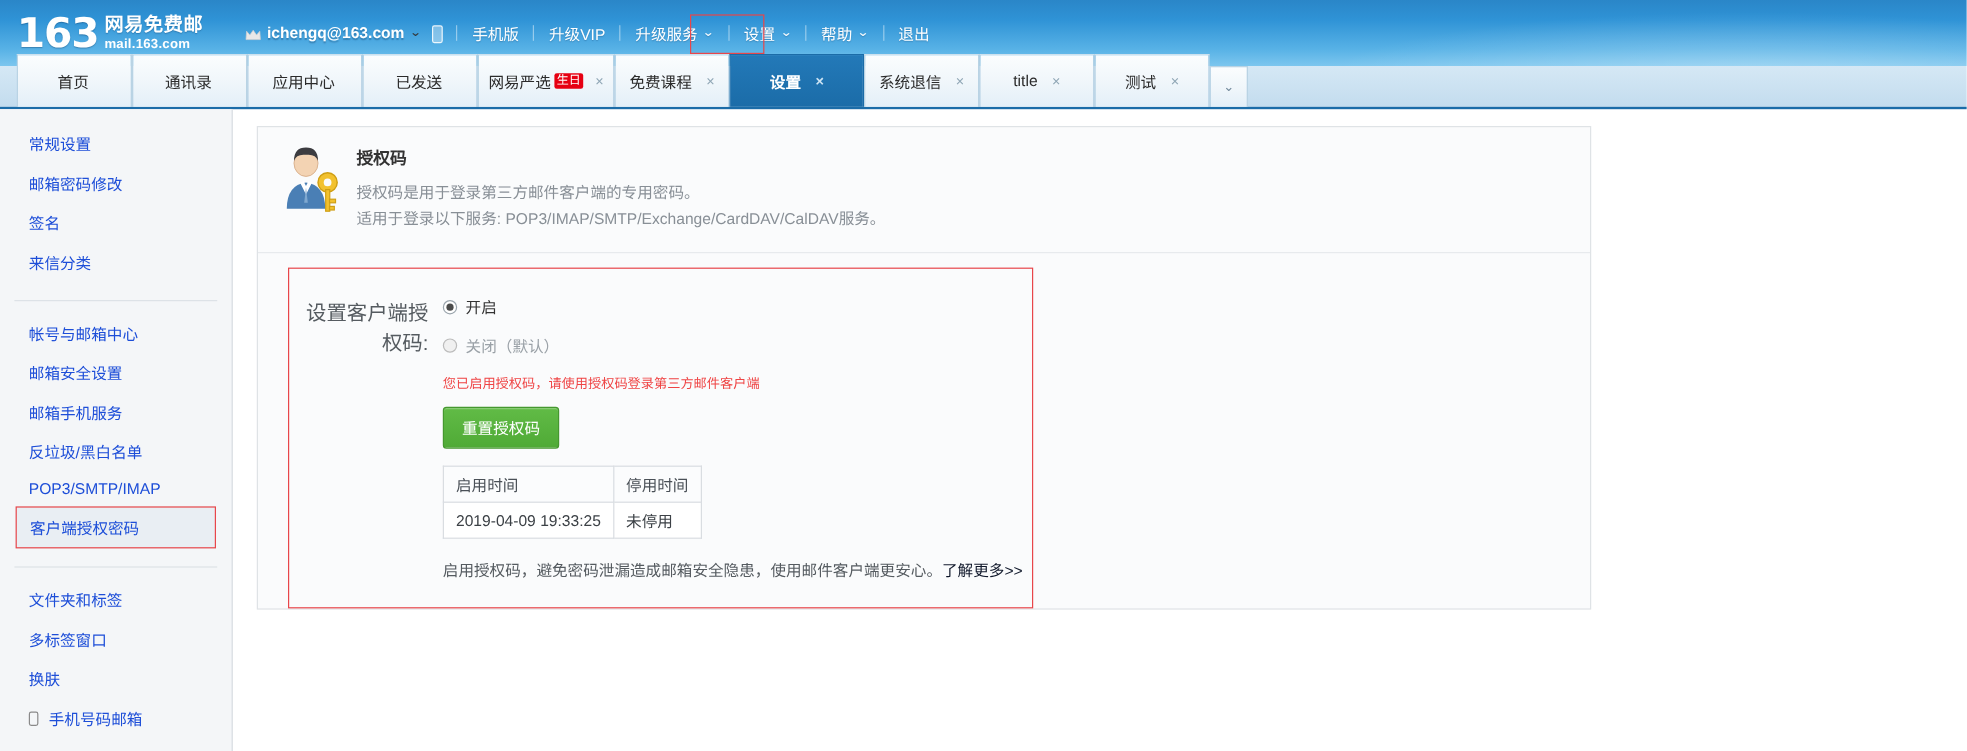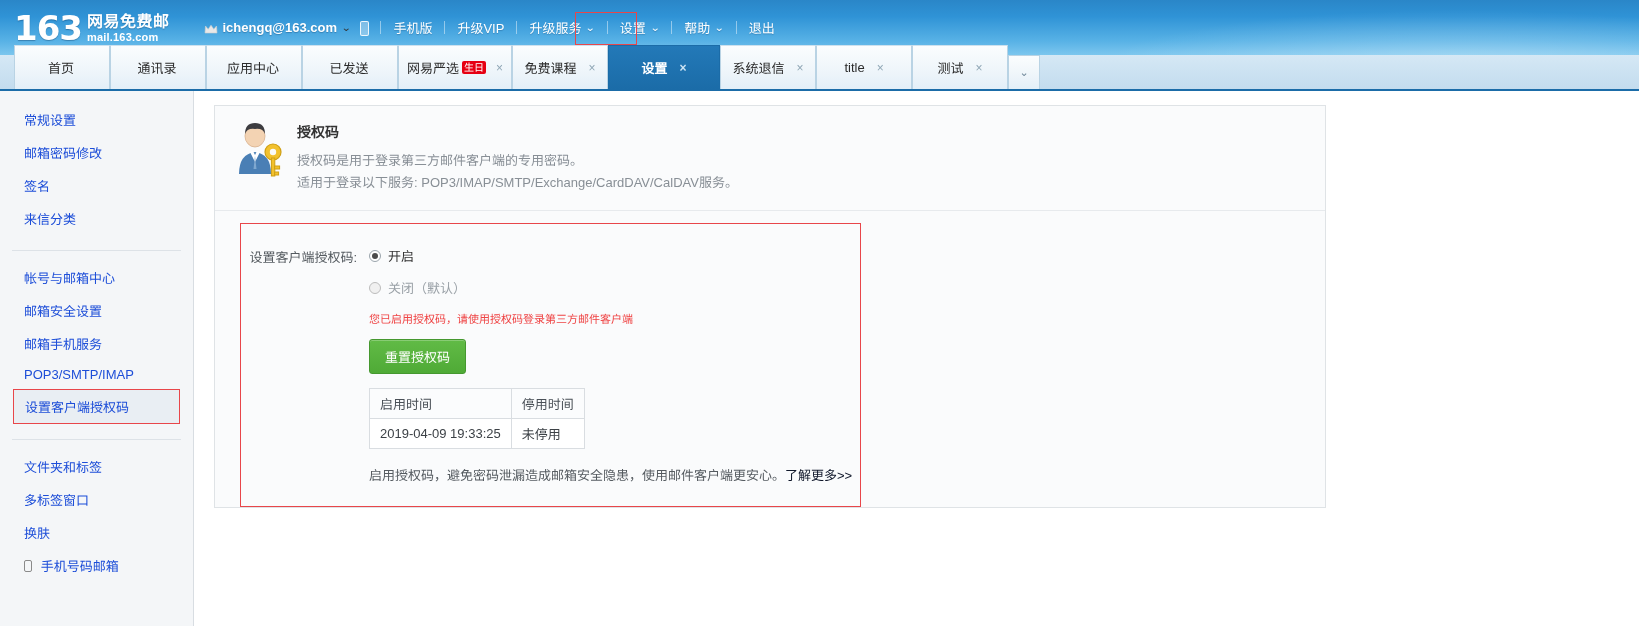--- a/index.html
+++ b/index.html
@@ -298,21 +298,21 @@
     background: #fafbfc;
     position: relative;
   }
   .form-row {
     display: flex;
     align-items: flex-start;
   }
   .form-label {
     width: 128px;
     text-align: right;
-    font-size: 13px;
+    font-size: 17px;
     color: #555b60;
     padding-top: 1px;
     padding-right: 12px;
     flex: 0 0 128px;
   }
   .form-field { flex: 1; }
   .radio-line {
     display: flex;
     align-items: center;
     margin-bottom: 13px;
@@ -517,24 +517,27 @@
       <div class="side-item">
         <span>帐号与邮箱中心</span>
       </div>
       <div class="side-item">
         <span>邮箱安全设置</span>
       </div>
       <div class="side-item">
         <span>邮箱手机服务</span>
       </div>
       <div class="side-item">
+        <span>反垃圾/黑白名单</span>
+      </div>
+      <div class="side-item">
         <span>POP3/SMTP/IMAP</span>
       </div>
       <div class="side-item selected">
-        <span>设置客户端授权码</span>
+        <span>客户端授权密码</span>
       </div>
     </div>
 
     <div class="side-divider"></div>
 
     <div class="side-group">
       <div class="side-item">
         <span>文件夹和标签</span>
       </div>
       <div class="side-item">

